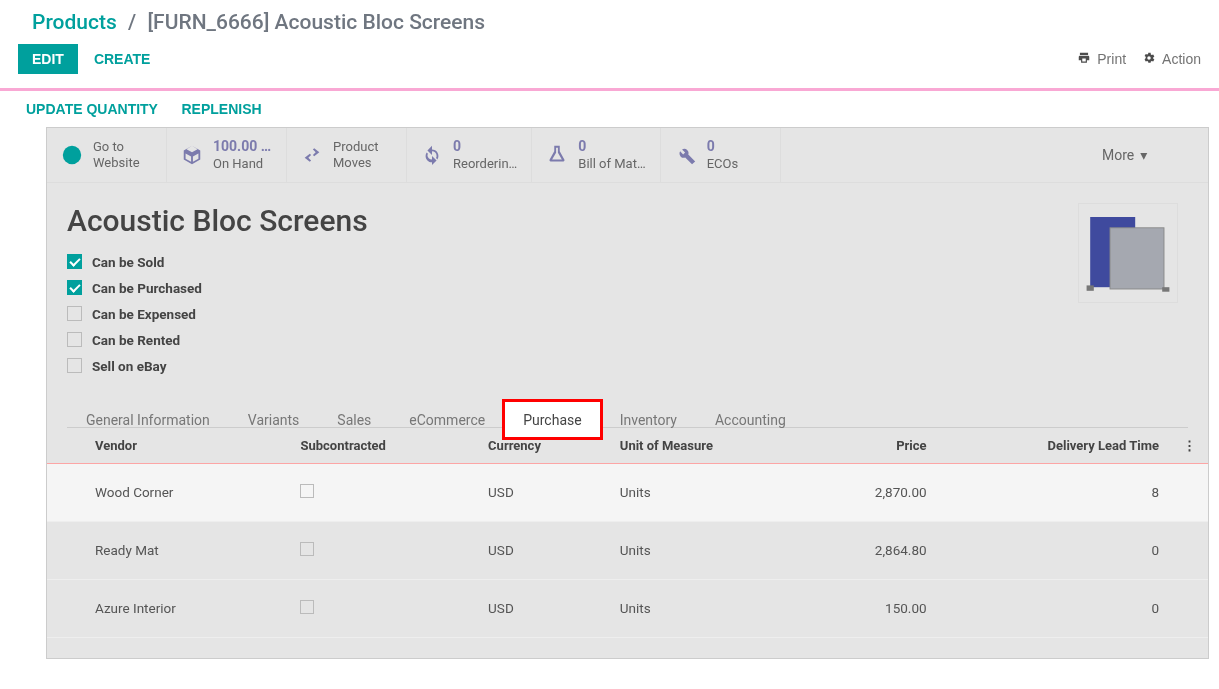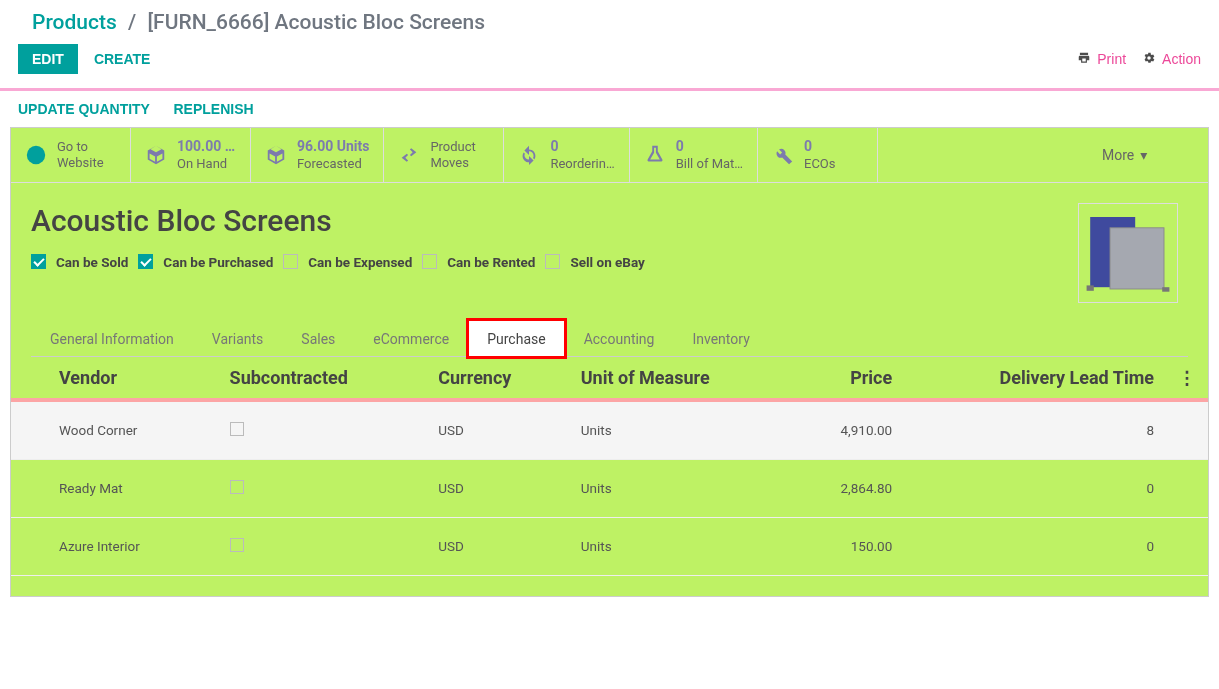--- a/index.html
+++ b/index.html
@@ -8,61 +8,61 @@
 .breadcrumb-bar { padding: 10px 32px 6px; }
 .breadcrumb { font-size: 21px; font-weight: 500; }
 .breadcrumb a { color: #00a09d; text-decoration: none; }
 .breadcrumb .sep { color: #6f7680; margin: 0 6px; }
 .breadcrumb .current { color: #6f7680; }
 
 .action-bar { display: flex; align-items: center; padding: 4px 18px 14px; border-bottom: 3px solid #f9a8d4; }
 .btn-edit { background: #00a09d; color: #fff; border: none; padding: 7px 14px; font-size: 14px; font-weight: 600; cursor: pointer; margin-right: 16px; }
 .btn-create { background: none; color: #00a09d; border: none; font-size: 14px; font-weight: 600; cursor: pointer; }
 .action-bar .spacer { flex: 1; }
-.btn-print, .btn-action { background: none; border: none; color: #ec4899; font-size: 14px; cursor: pointer; display: inline-flex; align-items: center; margin-left: 16px; }
+.btn-print, .btn-action { background: none; border: none; color: #737373; font-size: 14px; cursor: pointer; display: inline-flex; align-items: center; margin-left: 16px; }
 .btn-print svg, .btn-action svg { width: 14px; height: 14px; margin-right: 6px; fill: #4c4c4c; }
 
-.secondary-bar { padding: 10px 18px; }
+.secondary-bar { padding: 10px 18px; margin-left: 8px; }
 .secondary-bar button { background: none; border: none; color: #00a09d; font-size: 14px; font-weight: 600; cursor: pointer; margin-right: 20px; }
 
 .sheet-wrap { padding: 0 10px; }
-.sheet { border: 1px solid #ccc; background: #bef264; }
+.sheet { border: 1px solid #ccc; background: #e5e5e5; margin-left: 36px; }
 
 .stat-buttons { display: flex; border-bottom: 1px solid #ddd; }
 .stat-btn { flex: 0 0 auto; border-right: 1px solid #ddd; padding: 10px 14px; display: flex; align-items: center; cursor: pointer; min-width: 120px; }
 .stat-btn:last-child { border-right: none; margin-left: auto; }
 .stat-ico { width: 22px; height: 22px; margin-right: 10px; flex-shrink: 0; }
 .stat-ico svg { width: 22px; height: 22px; fill: #7c7bad; }
 .stat-ico.green svg { fill: #00a09d; }
 .stat-txt { display: flex; flex-direction: column; line-height: 1.25; }
 .stat-val { color: #7c7bad; font-weight: 700; font-size: 14px; white-space: nowrap; overflow: hidden; text-overflow: ellipsis; max-width: 90px; }
 .stat-lbl { color: #666; font-size: 13px; white-space: nowrap; overflow: hidden; text-overflow: ellipsis; max-width: 90px; }
 .stat-more { color: #666; font-size: 14px; }
 .stat-more .caret { margin-left: 6px; }
 
 .sheet-body { display: flex; padding: 20px 20px 6px; gap: 36px; }
 .sheet-left { flex: 1; }
 .sheet-right { width: 110px; }
 .prod-title { font-size: 30px; font-weight: 500; color: #444; margin-bottom: 16px; }
-.checks { display: flex; flex-direction: row; gap: 10px; }
+.checks { display: flex; flex-direction: column; gap: 10px; }
 .chk-row { display: flex; align-items: center; gap: 10px; }
 .chk { width: 15px; height: 15px; border: 1px solid #bbb; display: inline-flex; align-items: center; justify-content: center; }
 .chk.checked { background: #00a09d; border-color: #00a09d; }
 .chk.checked::after { content: ""; width: 4px; height: 8px; border: solid #fff; border-width: 0 2px 2px 0; transform: rotate(45deg); margin-top: -2px; }
 .chk-lbl { font-weight: 700; color: #444; font-size: 13.5px; }
 .prod-img { width: 100px; height: 100px; border: 1px solid #ddd; padding: 4px; display: flex; align-items: center; justify-content: center; }
 .prod-img svg { width: 90px; height: 90px; }
 
 .tabs { display: flex; border-bottom: 1px solid #ccc; margin: 10px 20px 0; }
-.tab { padding: 10px 18px; border: 1px solid transparent; border-bottom: none; color: #777; cursor: pointer; font-size: 14px; position: relative; top: 1px; }
+.tab { padding: 10px 18px; border: 1px solid transparent; border-bottom: none; color: #777; cursor: pointer; font-size: 14px; position: relative; top: 11px; }
 .tab.active { border-color: #ccc; background: #fff; color: #444; }
 .tab.highlight { outline: 3px solid #ff0000; outline-offset: -1px; }
 
 .grid { width: 100%; border-collapse: collapse; margin-bottom: 20px; }
-.grid th { text-align: left; font-weight: 700; color: #444; padding: 10px 12px; border-bottom: 4px solid #fca5a5; font-size: 18px; }
+.grid th { text-align: left; font-weight: 700; color: #444; padding: 10px 12px; border-bottom: 1px solid #fca5a5; font-size: 13px; }
 .grid th.right, .grid td.right { text-align: right; }
 .grid td { padding: 20px 12px; border-bottom: 1px solid #eee; font-size: 13.5px; color: #555; }
 .grid tr.sel td { background: #f5f5f5; }
 .grid .pad-left { padding-left: 48px; }
 .kebab { width: 20px; text-align: center; padding-right: 24px; }
 .tiny-chk { width: 14px; height: 14px; border: 1px solid #bbb; display: inline-block; }
 </style>
 </head>
 <body>
 
@@ -114,29 +114,20 @@
     <span class="stat-ico"><svg viewBox="0 0 24 24">
               <path d="M3 7l9-5 9 5v10l-9 5-9-5V7zm9 2l6-3.3L12 2 6 5.7 12 9zm-7 1.3V16l6 3.3v-5.7l-6-3.3zm8 9l6-3.3v-5.7l-6 3.3V19.3z"></path>
             </svg></span>
     <div class="stat-txt">
       <span class="stat-val">100.00 …</span>
       <span class="stat-lbl">On Hand</span>
     </div>
   </div>
   <div class="stat-btn">
     <span class="stat-ico"><svg viewBox="0 0 24 24">
-              <path d="M3 7l9-5 9 5v10l-9 5-9-5V7zm9 2l6-3.3L12 2 6 5.7 12 9zm-7 1.3V16l6 3.3v-5.7l-6-3.3zm8 9l6-3.3v-5.7l-6 3.3V19.3z"></path>
-            </svg></span>
-    <div class="stat-txt">
-      <span class="stat-val">96.00 Units</span>
-      <span class="stat-lbl">Forecasted</span>
-    </div>
-  </div>
-  <div class="stat-btn">
-    <span class="stat-ico"><svg viewBox="0 0 24 24">
               <path d="M4 9h12l-3-3 1.4-1.4L20 9l-5.6 4.4L13 12l3-3H4V9zm16 6H8l3 3-1.4 1.4L4 15l5.6-4.4L11 12l-3 3h12v0z"></path>
             </svg></span>
     <div class="stat-txt">
       <span class="stat-lbl">Product</span>
       <span class="stat-lbl">Moves</span>
     </div>
   </div>
   <div class="stat-btn">
     <span class="stat-ico"><svg viewBox="0 0 24 24">
               <path d="M12 5V2L7 7l5 5V8c2.8 0 5 2.2 5 5 0 .8-.2 1.6-.6 2.3l1.5 1.5C18.6 15.6 19 14.3 19 13c0-3.9-3.1-7-7-7zm-5 8c0-.8.2-1.6.6-2.3L6.1 9.2C5.4 10.4 5 11.7 5 13c0 3.9 3.1 7 7 7v3l5-5-5-5v4c-2.8 0-5-2.2-5-5z"></path>
@@ -207,43 +198,43 @@
     </div>
   </div>
 </div>
 
 <div class="tabs" id="tabs">
         <div class="tab">General Information</div>
         <div class="tab">Variants</div>
         <div class="tab">Sales</div>
         <div class="tab">eCommerce</div>
         <div class="tab active highlight">Purchase</div>
+        <div class="tab">Inventory</div>
         <div class="tab">Accounting</div>
-        <div class="tab">Inventory</div>
       </div>
 
 <table class="grid">
   <thead>
     <tr>
       <th class="pad-left">Vendor</th>
       <th>Subcontracted</th>
       <th>Currency</th>
       <th>Unit of Measure</th>
       <th class="right">Price</th>
       <th class="right">Delivery Lead Time</th>
       <th class="kebab"><span>⋮</span></th>
     </tr>
   </thead>
   <tbody id="tbody">
           <tr class="sel">
             <td class="pad-left">Wood Corner</td>
             <td><span class="tiny-chk"></span></td>
             <td>USD</td>
             <td>Units</td>
-            <td class="right">4,910.00</td>
+            <td class="right">2,870.00</td>
             <td class="right">8</td>
             <td class="kebab"></td>
           </tr>
           <tr>
             <td class="pad-left">Ready Mat</td>
             <td><span class="tiny-chk"></span></td>
             <td>USD</td>
             <td>Units</td>
             <td class="right">2,864.80</td>
             <td class="right">0</td>

